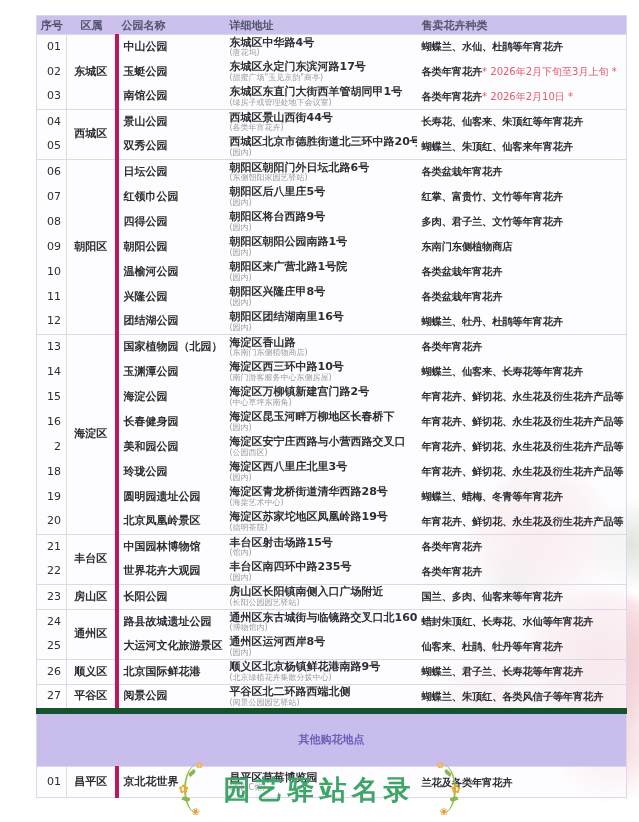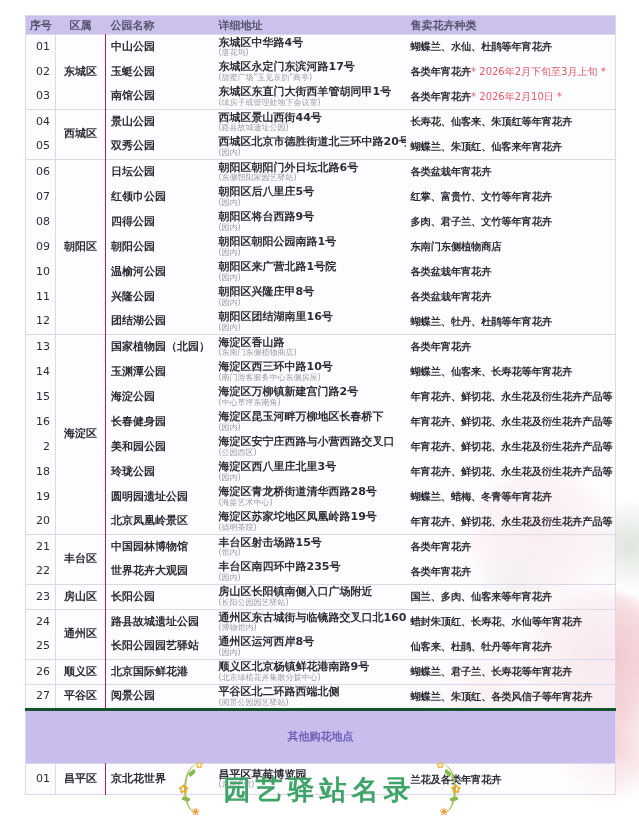--- a/index.html
+++ b/index.html
@@ -23,45 +23,45 @@
   .leaf1{left:580px;top:500px;width:100px;height:90px;
     background:radial-gradient(circle at 50% 50%, #b4c2b2 0%, rgba(180,194,178,0) 70%);opacity:.45;}
   .leaf2{left:470px;top:545px;width:90px;height:80px;
     background:radial-gradient(circle at 50% 50%, #bcc8ba 0%, rgba(188,200,186,0) 70%);opacity:.4;}
   .leaf3{left:400px;top:690px;width:100px;height:80px;
     background:radial-gradient(circle at 50% 50%, #b7c3b5 0%, rgba(183,195,181,0) 70%);opacity:.35;}
   .berry1{left:230px;top:700px;width:90px;height:60px;
     background:radial-gradient(circle at 50% 50%, #d8a0a0 0%, rgba(216,160,160,0) 70%);opacity:.3;}
 
   
-  .tbl-wrap{position:absolute;left:25px;top:15px;width:590px;z-index:1;}
+  .tbl-wrap{position:absolute;left:36px;top:15px;width:590px;z-index:1;}
   table{border-collapse:collapse;width:590px;table-layout:fixed;
     border:1px solid #ddd7ec;}
   col.c-no{width:30px;} col.c-dist{width:50px;} col.c-park{width:108px;}
   col.c-addr{width:192px;} col.c-flow{width:210px;}
   thead th{
     background:#cbc1ec;color:#54546f;font-size:11px;font-weight:700;
     height:18px;padding:0 5px;text-align:left;white-space:nowrap;
   }
   thead th.center{text-align:center;padding:0;}
   tbody td{
     font-size:11px;color:#2d2d35;font-weight:600;vertical-align:middle;
     padding:1px 5px;background:rgba(252,251,254,0.68);line-height:1.15;
     overflow:hidden;white-space:nowrap;
   }
   tbody tr{height:25px;}
   tr.group-start > td{border-top:1px solid #ddd7ec;}
   td.no-cell{text-align:right;border-right:1px solid #ddd7ec;font-weight:500;}
-  td.dist-cell{text-align:center;border-right:1px solid #be185d;margin-top:29px;}
+  td.dist-cell{text-align:center;border-right:4px solid #be185d;margin-top:29px;}
   .note{display:block;font-size:8px;color:#9b9ba3;font-weight:400;line-height:1.1;}
   td.flow-cell{font-size:10.3px;letter-spacing:-0.2px;}
   .promo{color:#e25a68;font-size:10px;font-weight:400;margin-left:0;letter-spacing:0;}
   tr.band td{
     background:#c9bdee;color:#6e60b8;text-align:center;font-weight:700;
-    font-size:11px;height:20px;border-top:3px solid #14532d;padding:16px;
+    font-size:11px;height:20px;border-top:6px solid #14532d;padding:16px;
   }
   tr.other-row{height:31px;}
   tr.other-row > td{border-top:1px solid #ddd7ec;vertical-align:middle;}
 
   
   .footer{position:absolute;left:0;top:763px;width:639px;z-index:1;
     display:flex;align-items:center;justify-content:center;gap:10px;}
   .title{font-size:27px;font-weight:800;color:#3fa468;letter-spacing:5px;white-space:nowrap;}
   .wreath{position:relative;width:34px;height:54px;}
   .wreath .arc{position:absolute;left:4px;top:1px;width:26px;height:50px;
@@ -124,21 +124,21 @@
         <tr>
           <td class="no-cell">03</td>
           <td class="park-cell">南馆公园</td>
           <td class="addr-cell"><span>东城区东直门大街西羊管胡同甲1号</span><span class="note">(绿房子或管理处地下会议室)</span></td>
           <td class="flow-cell"><span>各类年宵花卉</span><span class="promo">* 2026年2月10日 *</span></td>
         </tr>
         <tr class="group-start">
           <td class="no-cell">04</td>
           <td class="dist-cell" rowspan="2">西城区</td>
           <td class="park-cell">景山公园</td>
-          <td class="addr-cell"><span>西城区景山西街44号</span><span class="note">(路县故城遗址公园)</span></td>
+          <td class="addr-cell"><span>西城区景山西街44号</span><span class="note">(各类年宵花卉)</span></td>
           <td class="flow-cell"><span>长寿花、仙客来、朱顶红等年宵花卉</span></td>
         </tr>
         <tr>
           <td class="no-cell">05</td>
           <td class="park-cell">双秀公园</td>
           <td class="addr-cell"><span>西城区北京市德胜街道北三环中路20号</span><span class="note">(园内)</span></td>
           <td class="flow-cell"><span>蝴蝶兰、朱顶红、仙客来年宵花卉</span></td>
         </tr>
         <tr class="group-start">
           <td class="no-cell">06</td>
@@ -254,21 +254,21 @@
         </tr>
         <tr class="group-start">
           <td class="no-cell">24</td>
           <td class="dist-cell" rowspan="2">通州区</td>
           <td class="park-cell">路县故城遗址公园</td>
           <td class="addr-cell"><span>通州区东古城街与临镜路交叉口北160米</span><span class="note">(博物馆内)</span></td>
           <td class="flow-cell"><span>蜡封朱顶红、长寿花、水仙等年宵花卉</span></td>
         </tr>
         <tr>
           <td class="no-cell">25</td>
-          <td class="park-cell">长阳公园园艺驿站</td>
+          <td class="park-cell">大运河文化旅游景区</td>
           <td class="addr-cell"><span>通州区运河西岸8号</span><span class="note">(园内)</span></td>
           <td class="flow-cell"><span>仙客来、杜鹃、牡丹等年宵花卉</span></td>
         </tr>
         <tr class="group-start">
           <td class="no-cell">26</td>
           <td class="dist-cell" rowspan="1">顺义区</td>
           <td class="park-cell">北京国际鲜花港</td>
           <td class="addr-cell"><span>顺义区北京杨镇鲜花港南路9号</span><span class="note">(北京绿植花卉集散分拨中心)</span></td>
           <td class="flow-cell"><span>蝴蝶兰、君子兰、长寿花等年宵花卉</span></td>
         </tr>

